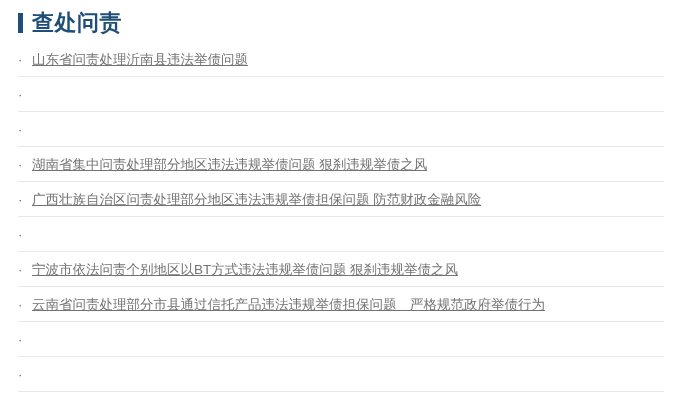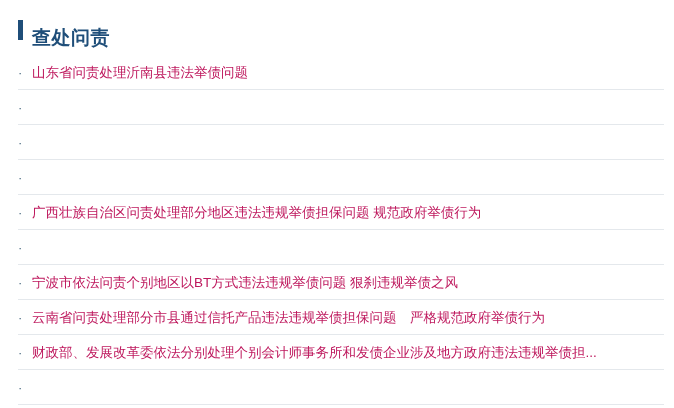--- a/index.html
+++ b/index.html
@@ -27,26 +27,25 @@
     padding: 12px 0 8px 18px;
   }
   .header-bar {
     width: 5px;
     height: 20px;
     background: #1f4e79;
     margin-right: 9px;
     flex: 0 0 auto;
   }
   .header-title {
-    font-size: 19px;
+    font-size: 22px;
     font-weight: bold;
     color: #1f4e79;
     letter-spacing: 0.5px;
     line-height: 1;
-    margin-top: 16px;
   }
   .list {
     list-style: none;
     margin: 0;
     padding: 0 10px 0 18px;
   }
   .list-item {
     position: relative;
     display: flex;
     align-items: baseline;
@@ -60,25 +59,26 @@
   .bullet {
     color: #4a6b80;
     font-size: 13px;
     width: 14px;
     flex: 0 0 auto;
     line-height: 35px;
     text-align: left;
   }
   .item-text {
     font-size: 13.5px;
-    color: #be185d;
+    color: #737373;
     line-height: 35px;
     white-space: nowrap;
     overflow: hidden;
     text-overflow: clip;
+    text-decoration: underline;
   }
 </style>
 </head>
 <body>
 
 <div class="page">
 
   <div class="section-header">
     <span class="header-bar"></span>
     <span class="header-title">查处问责</span>
@@ -90,38 +90,38 @@
       <span class="item-text">山东省问责处理沂南县违法举债问题</span>
     </li>
     <li class="list-item">
       <span class="bullet">·</span>
     </li>
     <li class="list-item">
       <span class="bullet">·</span>
     </li>
     <li class="list-item">
       <span class="bullet">·</span>
+      <span class="item-text">湖南省集中问责处理部分地区违法违规举债问题 狠刹违规举债之风</span>
     </li>
     <li class="list-item">
       <span class="bullet">·</span>
-      <span class="item-text">广西壮族自治区问责处理部分地区违法违规举债担保问题 规范政府举债行为</span>
+      <span class="item-text">广西壮族自治区问责处理部分地区违法违规举债担保问题 防范财政金融风险</span>
     </li>
     <li class="list-item">
       <span class="bullet">·</span>
     </li>
     <li class="list-item">
       <span class="bullet">·</span>
       <span class="item-text">宁波市依法问责个别地区以BT方式违法违规举债问题 狠刹违规举债之风</span>
     </li>
     <li class="list-item">
       <span class="bullet">·</span>
       <span class="item-text">云南省问责处理部分市县通过信托产品违法违规举债担保问题　严格规范政府举债行为</span>
     </li>
     <li class="list-item">
       <span class="bullet">·</span>
-      <span class="item-text">财政部、发展改革委依法分别处理个别会计师事务所和发债企业涉及地方政府违法违规举债担...</span>
     </li>
     <li class="list-item">
       <span class="bullet">·</span>
     </li>
   </ul>
 
 </div>
 
 </body></html>

